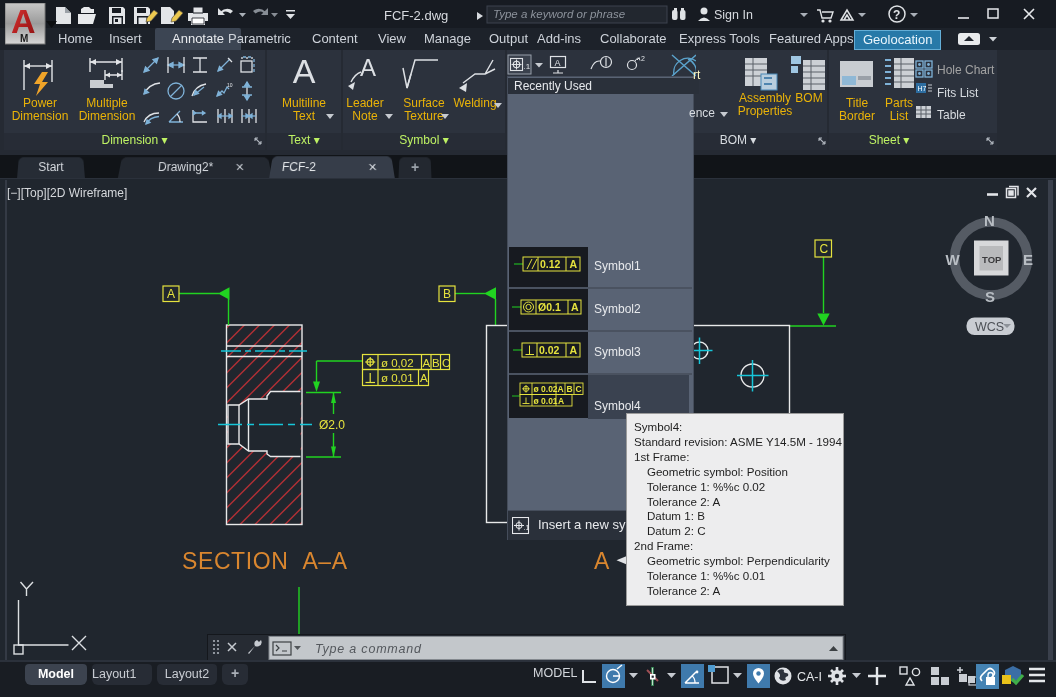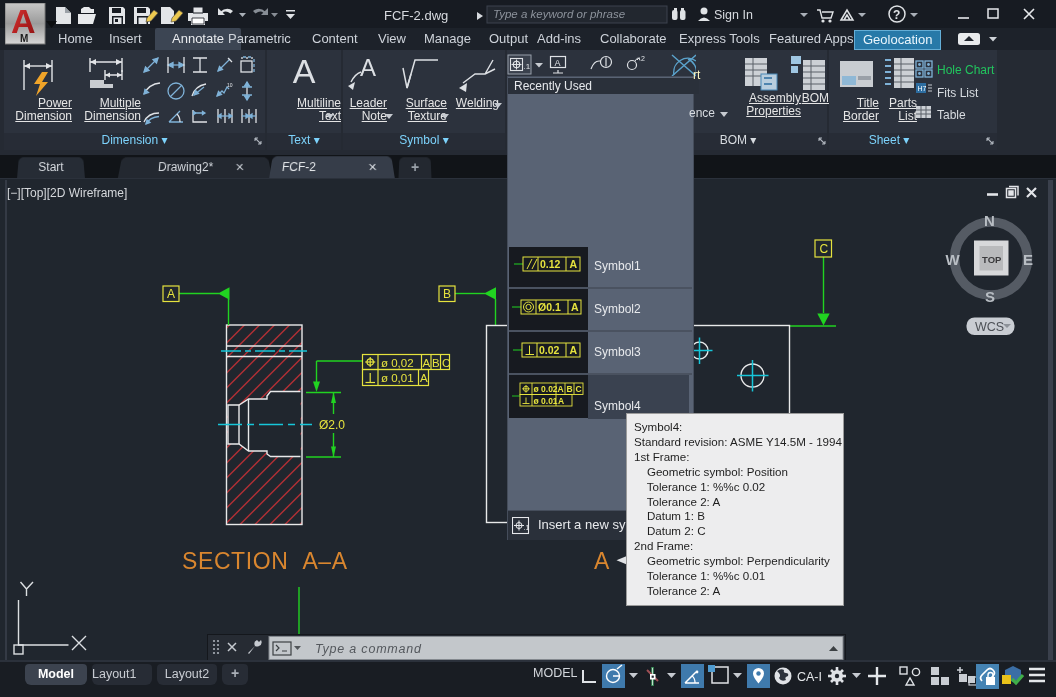--- a/index.html
+++ b/index.html
@@ -7,22 +7,22 @@
        font-family:"Liberation Sans",sans-serif;background:#20262e;}
   .abs{position:absolute;}
   
   #titlebar{left:0;top:0;width:1056px;height:28px;background:#171b22;}
   #ribbontabs{left:0;top:28px;width:1056px;height:22px;background:#1d222a;}
   .rtab{position:absolute;top:0;height:22px;line-height:22px;color:#ced3da;font-size:13px;}
   #ribbon{left:0;top:50px;width:1056px;height:105px;background:#252a33;}
   .panel{position:absolute;top:0;height:100px;background:#2c323d;}
   .panel::after{content:"";position:absolute;left:0;bottom:0;width:100%;height:17px;background:rgba(0,0,0,0.10);}
   .plabel,.panel svg,.panel div{z-index:2}
-  .plabel{position:absolute;bottom:3px;width:100%;text-align:center;color:#7dd3fc;font-size:12px;}
-  .btnlabel{color:#e5e5e5;font-size:12px;text-align:right;line-height:13px;text-decoration:underline;}
+  .plabel{position:absolute;bottom:3px;width:100%;text-align:center;color:#bef264;font-size:12px;}
+  .btnlabel{color:#eab308;font-size:12px;text-align:center;line-height:13px;}
   
   #filetabs{left:0;top:155px;width:1056px;height:23px;background:#111418;}
   
   #drawwrap{left:0;top:178px;width:1056px;height:482px;background:#20262e;}
   
   #bottombar{left:0;top:660px;width:1056px;height:37px;background:#191d23;}
   
   #palette{left:507px;top:76px;width:187px;height:464px;background:#596374;border:1px solid #454d5b;box-sizing:border-box;}
   
   #tooltip{left:626px;top:413px;width:218px;height:193px;background:#ededee;border:1px solid #9b9b9b;
@@ -323,21 +323,21 @@
           <rect x="1" y="10" width="7" height="7"></rect>
             <rect x="10" y="10" width="7" height="7"></rect>
         </g>
         <g fill="#7fb2d8">
             <circle cx="4.5" cy="4.5" r="1.4"></circle>
             <circle cx="13.5" cy="4.5" r="1.4"></circle>
             <circle cx="4.5" cy="13.5" r="1.4"></circle>
             <circle cx="13.5" cy="13.5" r="1.4"></circle>
           </g>
       </svg>
-      <div class="abs" style="left:108px;top:13px;color:#22c55e;font-size:12px">Hole Chart</div>
+      <div class="abs" style="left:108px;top:13px;color:#a3a3a3;font-size:12px">Hole Chart</div>
 
       <svg class="abs" style="left:86px;top:32px" width="18" height="16">
         <rect x="1" y="1" width="10" height="10" fill="#2d6da0"></rect>
         <text x="2.5" y="9" font-size="7" fill="#fff">H7</text>
         <path d="M13 3 h4 M13 6 h4 M13 9 h4" stroke="#c6cad0" stroke-width="1.2"></path>
       </svg>
       <div class="abs" style="left:108px;top:36px;color:#d8dce1;font-size:12px">Fits List</div>
 
       <svg class="abs" style="left:86px;top:55px" width="18" height="15">
         <rect x="1" y="1" width="15" height="12" fill="#ccd0d5"></rect>

